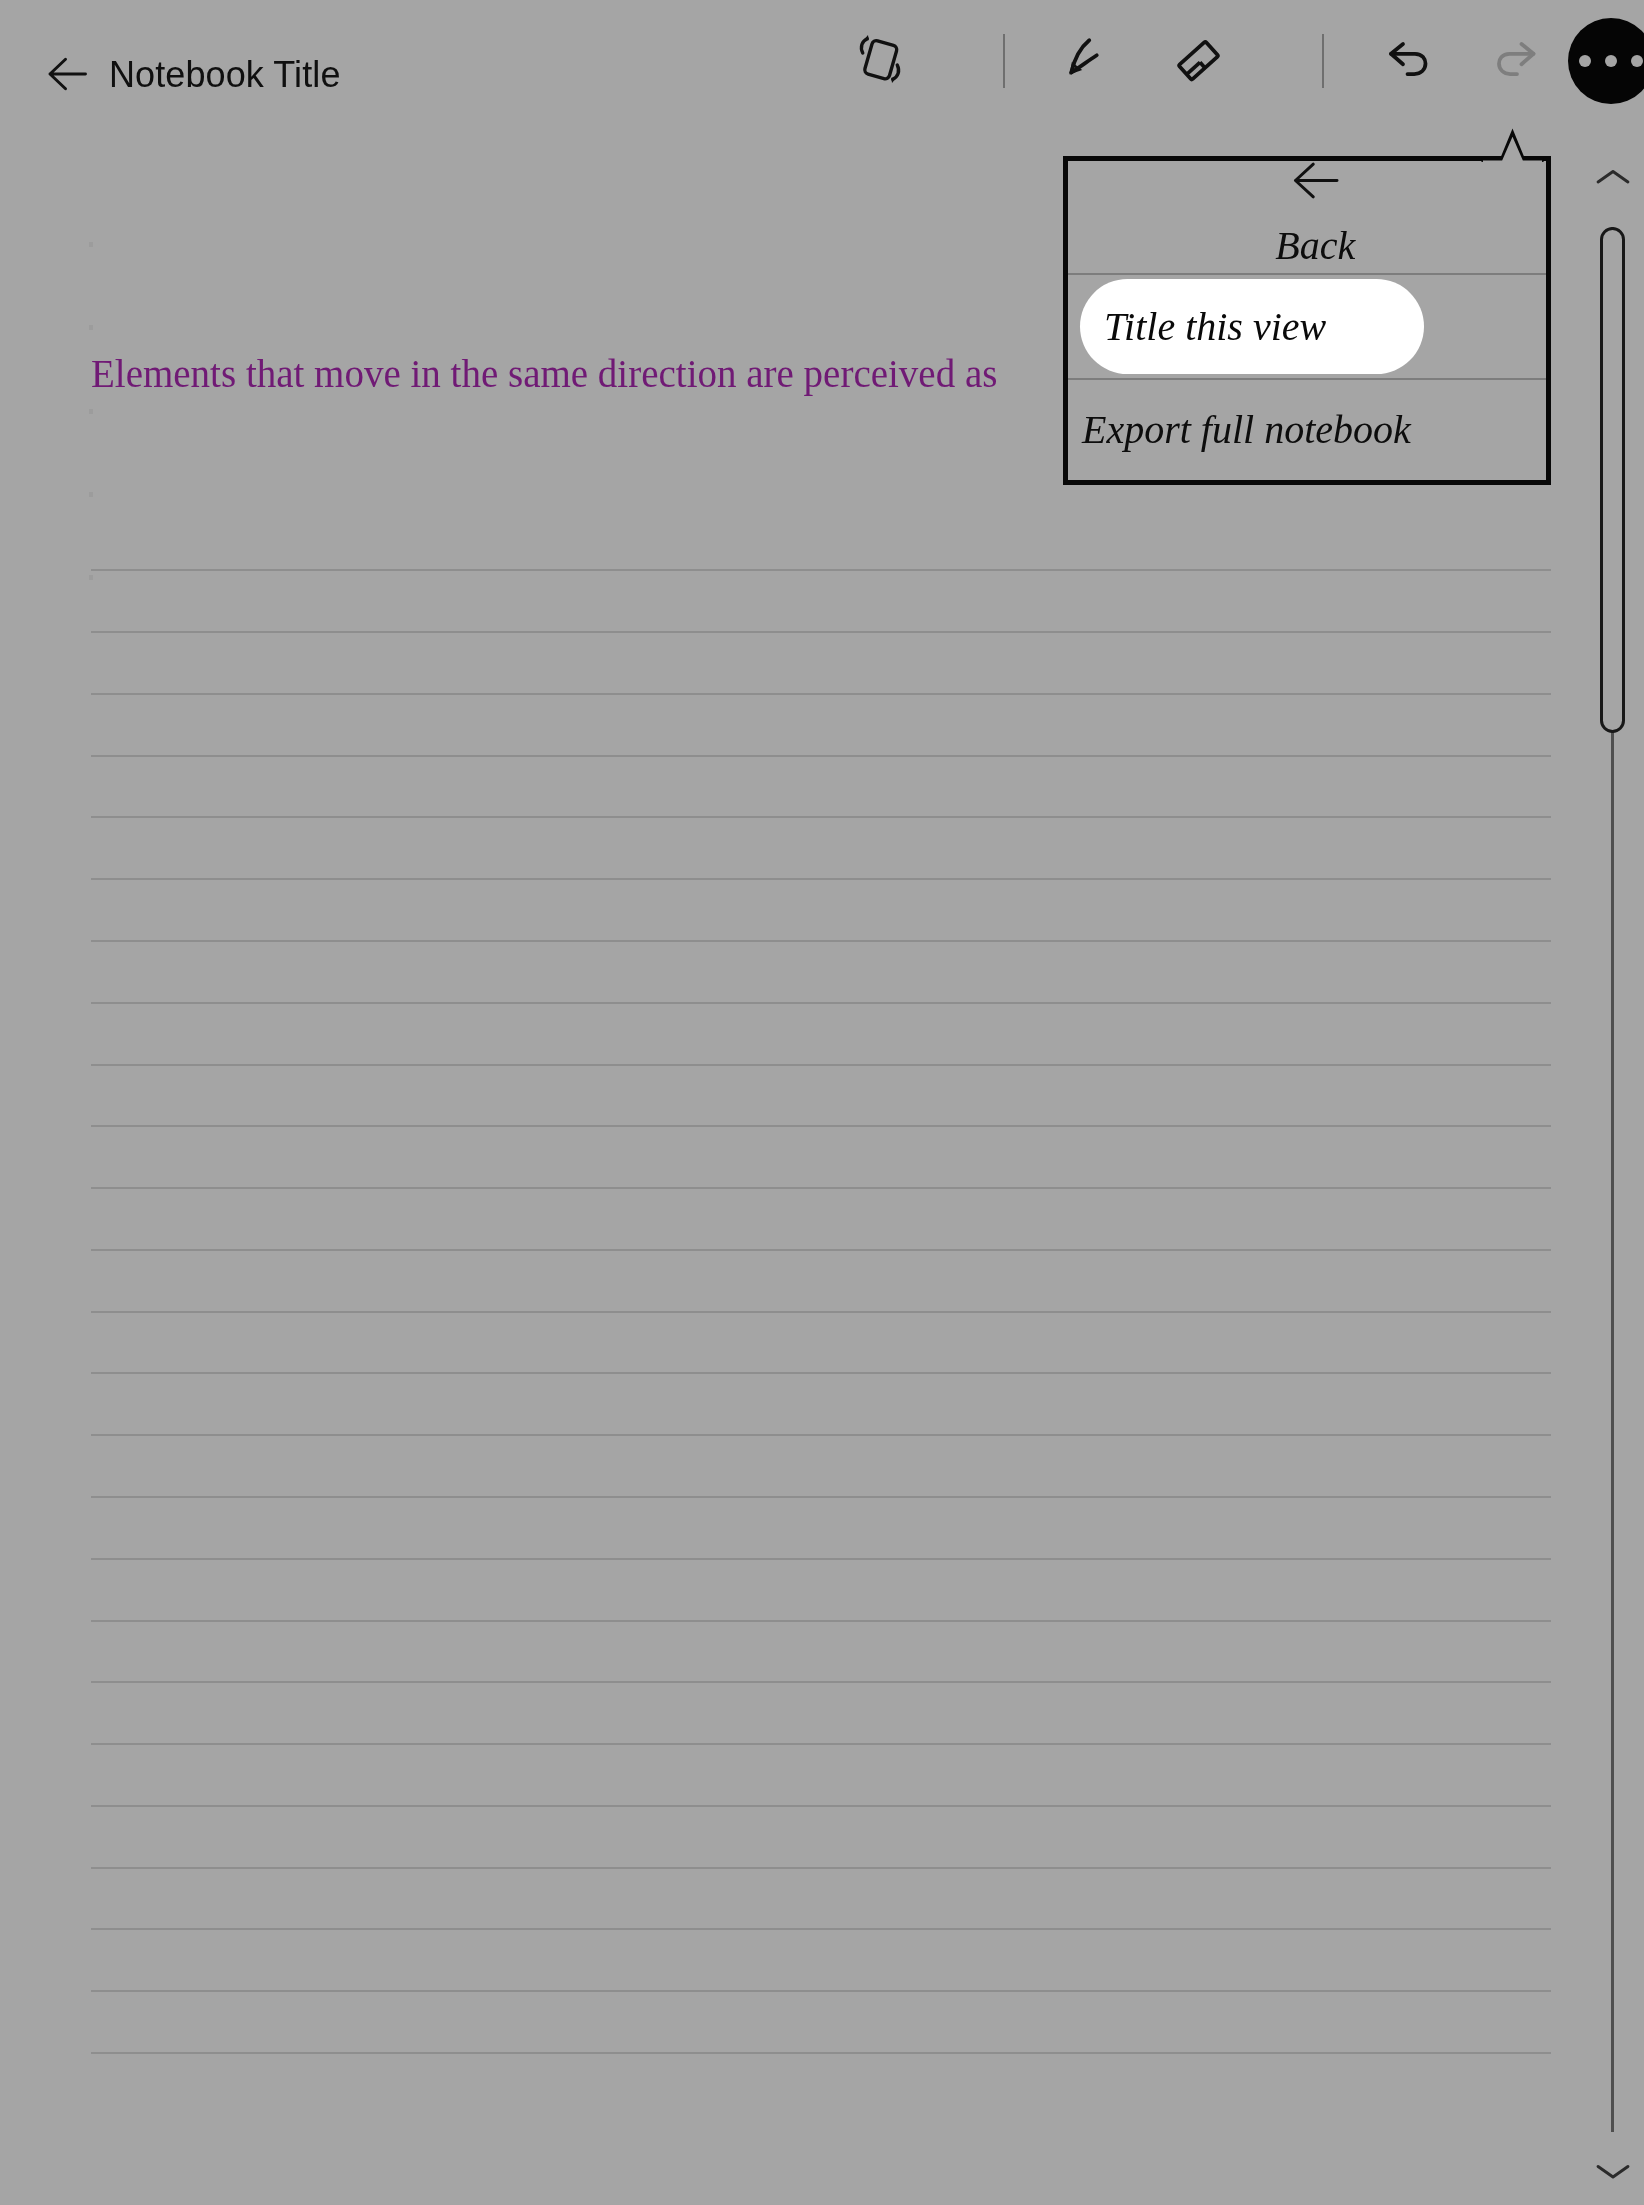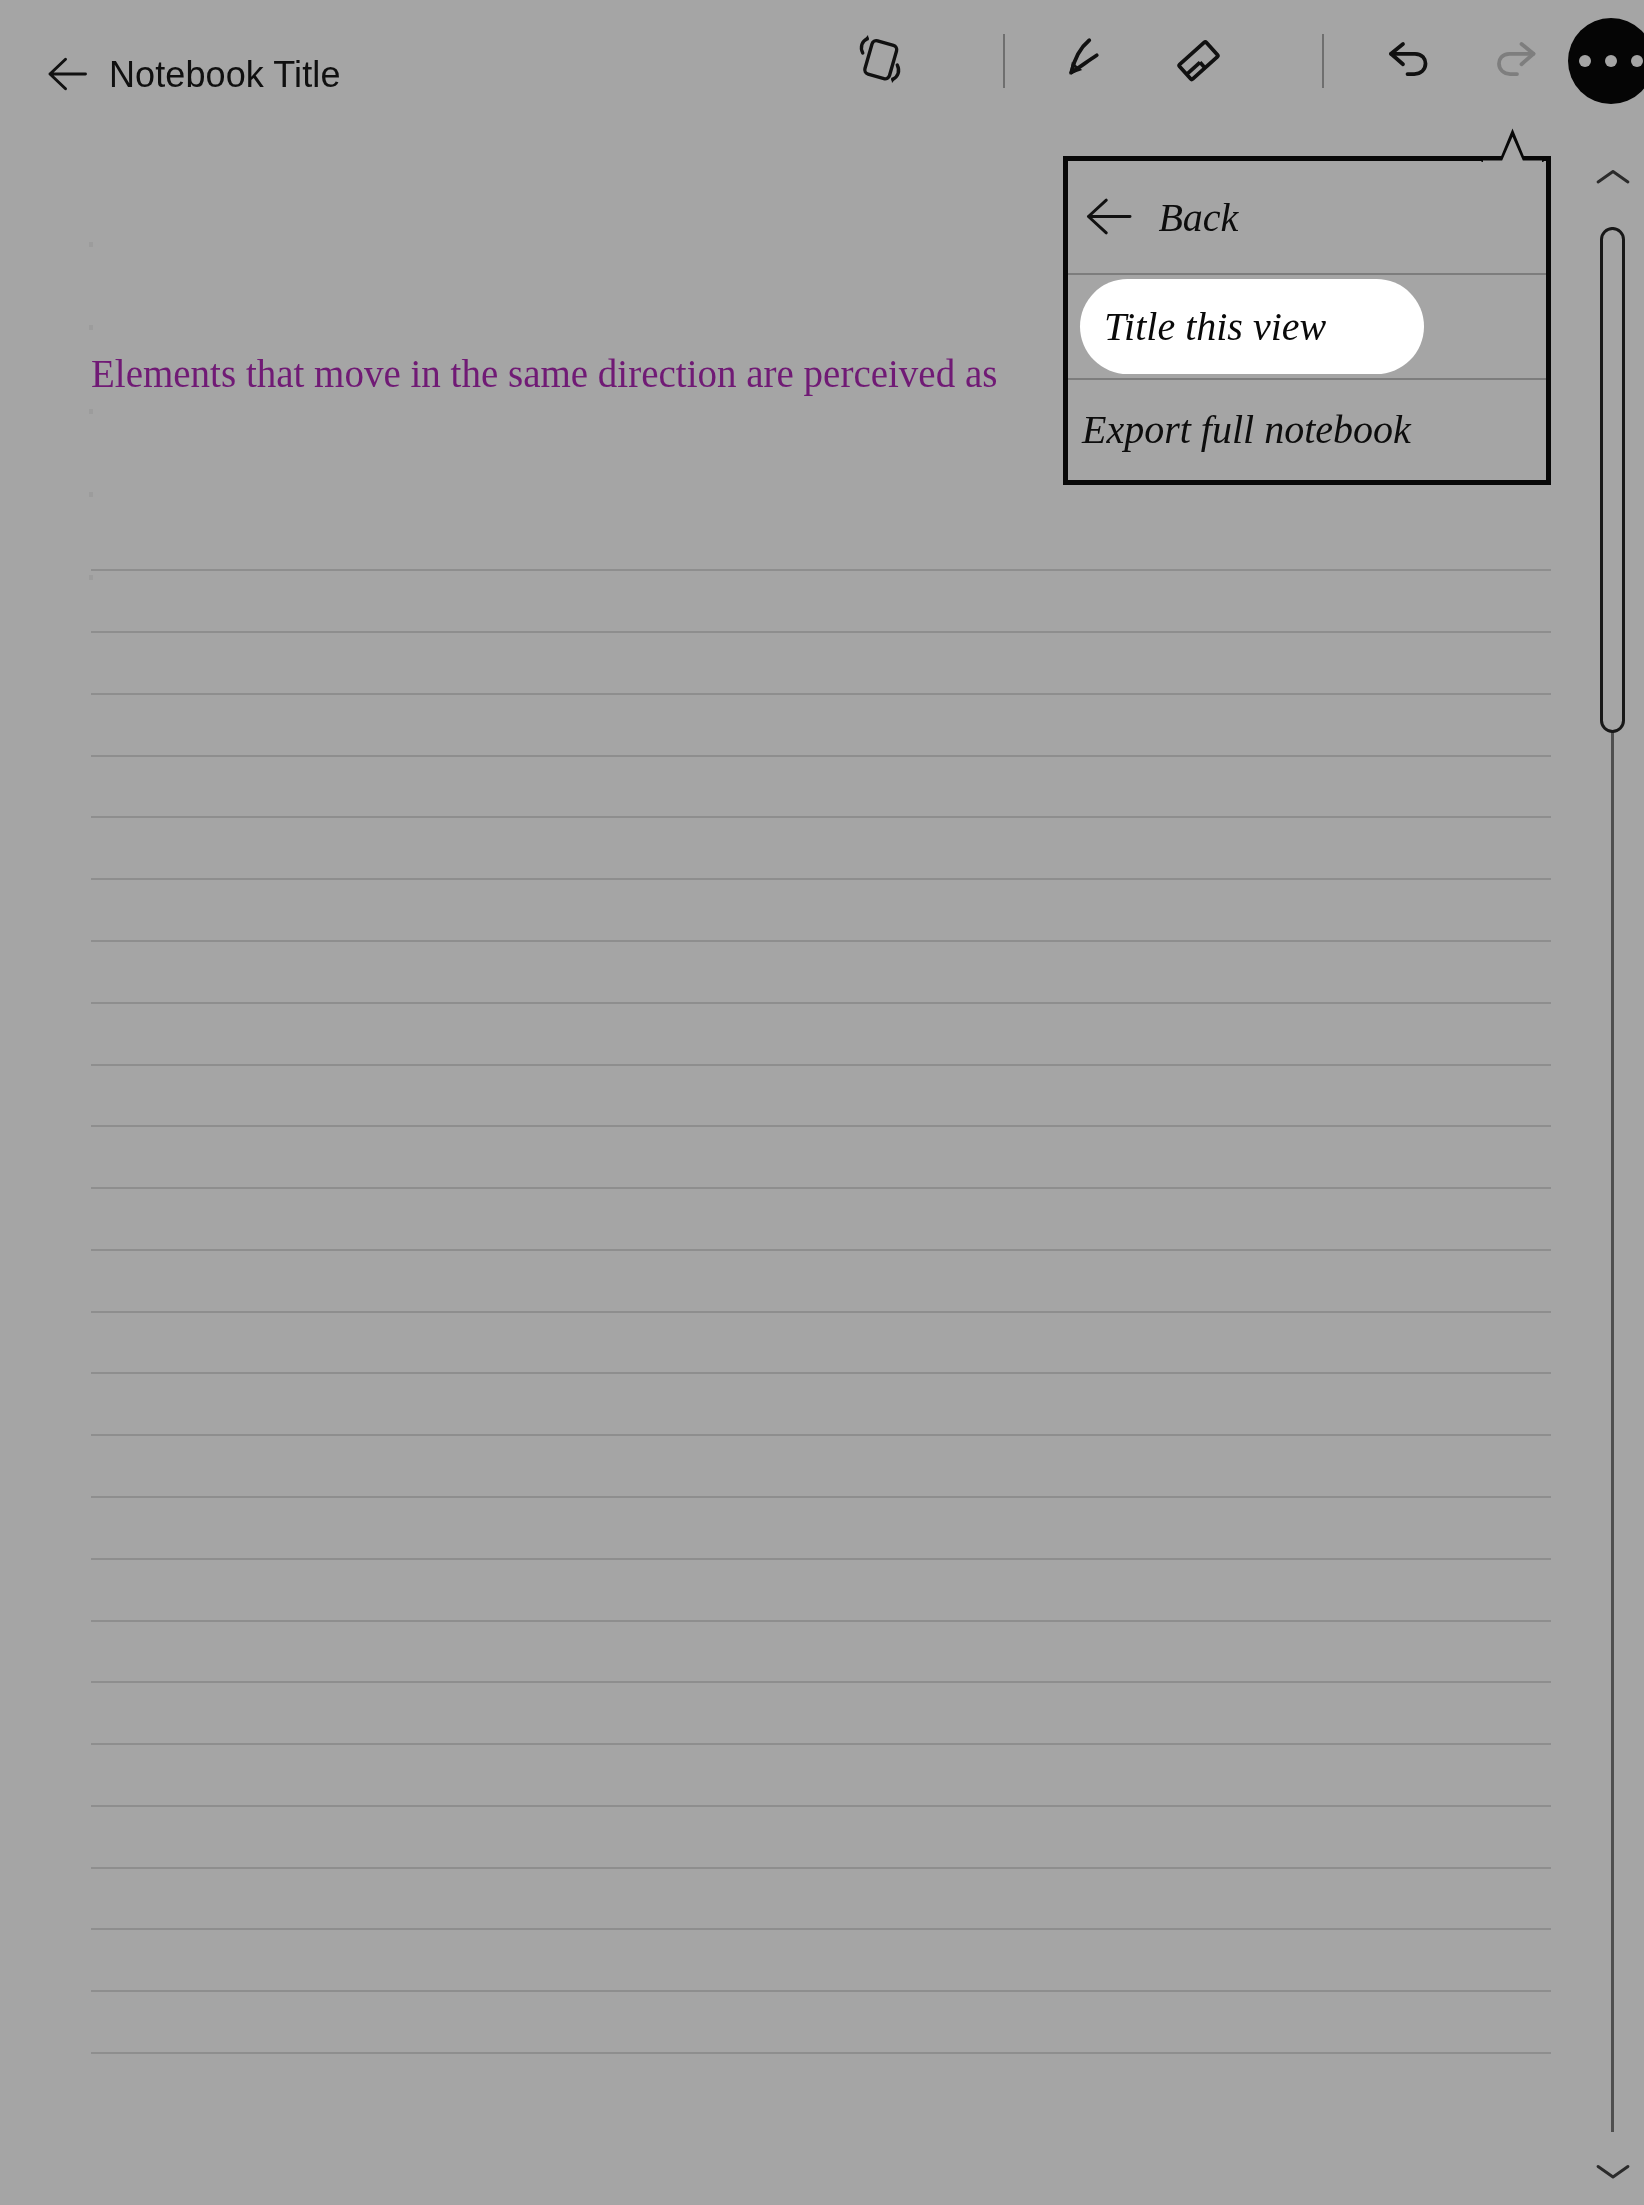--- a/index.html
+++ b/index.html
@@ -217,22 +217,23 @@
     position: absolute;
     left: 0;
     width: 478px;
     height: 2.2px;
     background: #7d7d7d;
   }
   #div-1 { top: 112px; }
   #div-2 { top: 217px; }
 
   #row-back {
-    gap: 25px;
+    gap: 19px;
     height: 113px;
+    flex-direction: column;
   }
   #row-back .label {
     font-family: "Liberation Serif", serif;
     font-style: italic;
     font-size: 40px;
     color: #0d0d0d;
   }
 
   #row-export-view {
     height: 104px;

